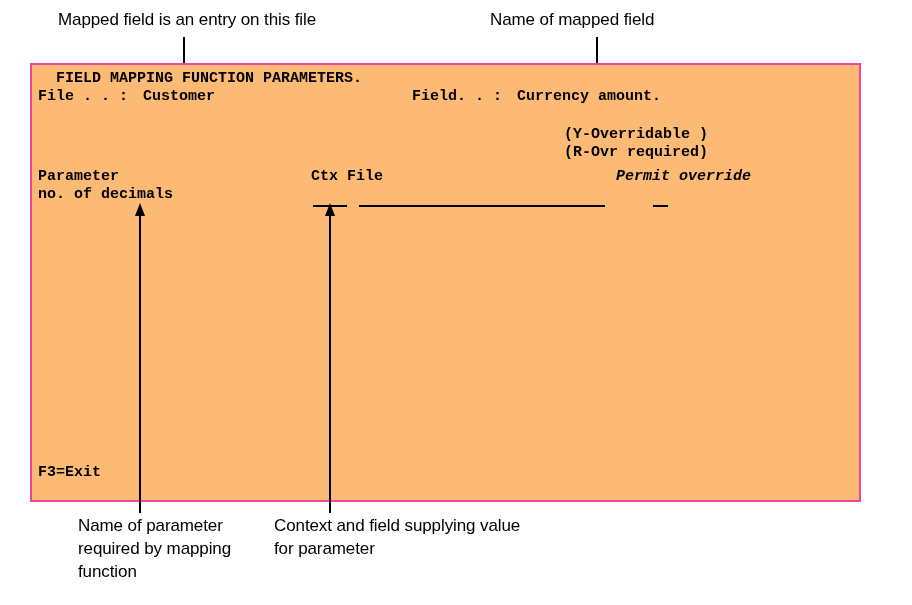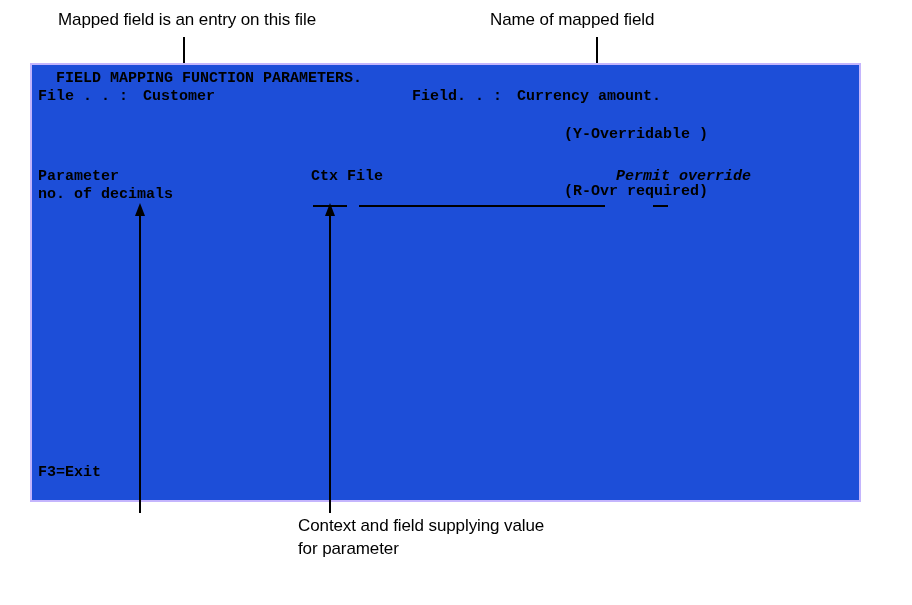--- a/index.html
+++ b/index.html
@@ -51,22 +51,22 @@
   .arrow .head-down { border-top: 13px solid #000000; }
   .arrow .head-up   { border-bottom: 13px solid #000000; }
 
   
   #terminal {
     position: absolute;
     left: 30px;
     top: 63px;
     width: 831px;
     height: 439px;
-    border: 2px solid #c4b5fd;
-    background: #1d4ed8;
+    border: 2px solid #ec4899;
+    background: #fdba74;
     box-sizing: border-box;
     padding-left: 44px;
   }
   .term-layer {
     position: absolute;
     left: 0; top: 0;
     width: 100%;
     height: 100%;
   }
   .tline {
@@ -111,21 +111,21 @@
 
       <div class="tline" style="left:6px; top:5px;">  FIELD MAPPING FUNCTION PARAMETERS.</div>
 
       <div class="tline" style="left:6px; top:23px;">File . . : </div>
       <div class="tline" style="left:111px; top:23px;text-align:right;">Customer</div>
 
       <div class="tline" style="left:380px; top:23px;">Field. . : </div>
       <div class="tline" style="left:485px; top:23px;">Currency amount.</div>
 
       <div class="tline" style="left:532px; top:61px;">(Y-Overridable )</div>
-      <div class="tline" style="left:532px; top:79px;margin-top:39px;">(R-Ovr required)</div>
+      <div class="tline" style="left:532px; top:79px;">(R-Ovr required)</div>
 
       <div class="tline" style="left:6px; top:103px;">Parameter</div>
       <div class="tline" style="left:279px; top:103px;">Ctx File</div>
       <div class="tline" style="left:584px; top:103px;font-style:italic;">Permit override</div>
 
       <div class="tline" style="left:6px; top:121px;">no. of decimals</div>
 
       <div class="tline" style="left:281px; top:121px;"></div>
       <div class="ufield" style="left:281px; top:140px; width:34px;"></div>
 
@@ -138,22 +138,25 @@
       <div class="tline" style="left:6px; top:399px;">F3=Exit</div>
 
     </div>
   </div>
 
   <div class="arrow" style="left:139px; top:203px; height:310px;">
     <div class="shaft" style="top:12px; height:298px;"></div>
     <div class="head-up" style="top:0px;"></div>
   </div>
 
+  <div class="annot" style="left:78px; top:514px;">Name of parameter
+required by mapping
+function</div>
 
   <div class="arrow" style="left:329px; top:203px; height:310px;">
     <div class="shaft" style="top:12px; height:298px;"></div>
     <div class="head-up" style="top:0px;"></div>
   </div>
 
-  <div class="annot" style="left:298px; top:514px;">Context and field supplying value
+  <div class="annot" style="left:274px; top:514px;">Context and field supplying value
 for parameter</div>
 
 </div>
 
 </body></html>

